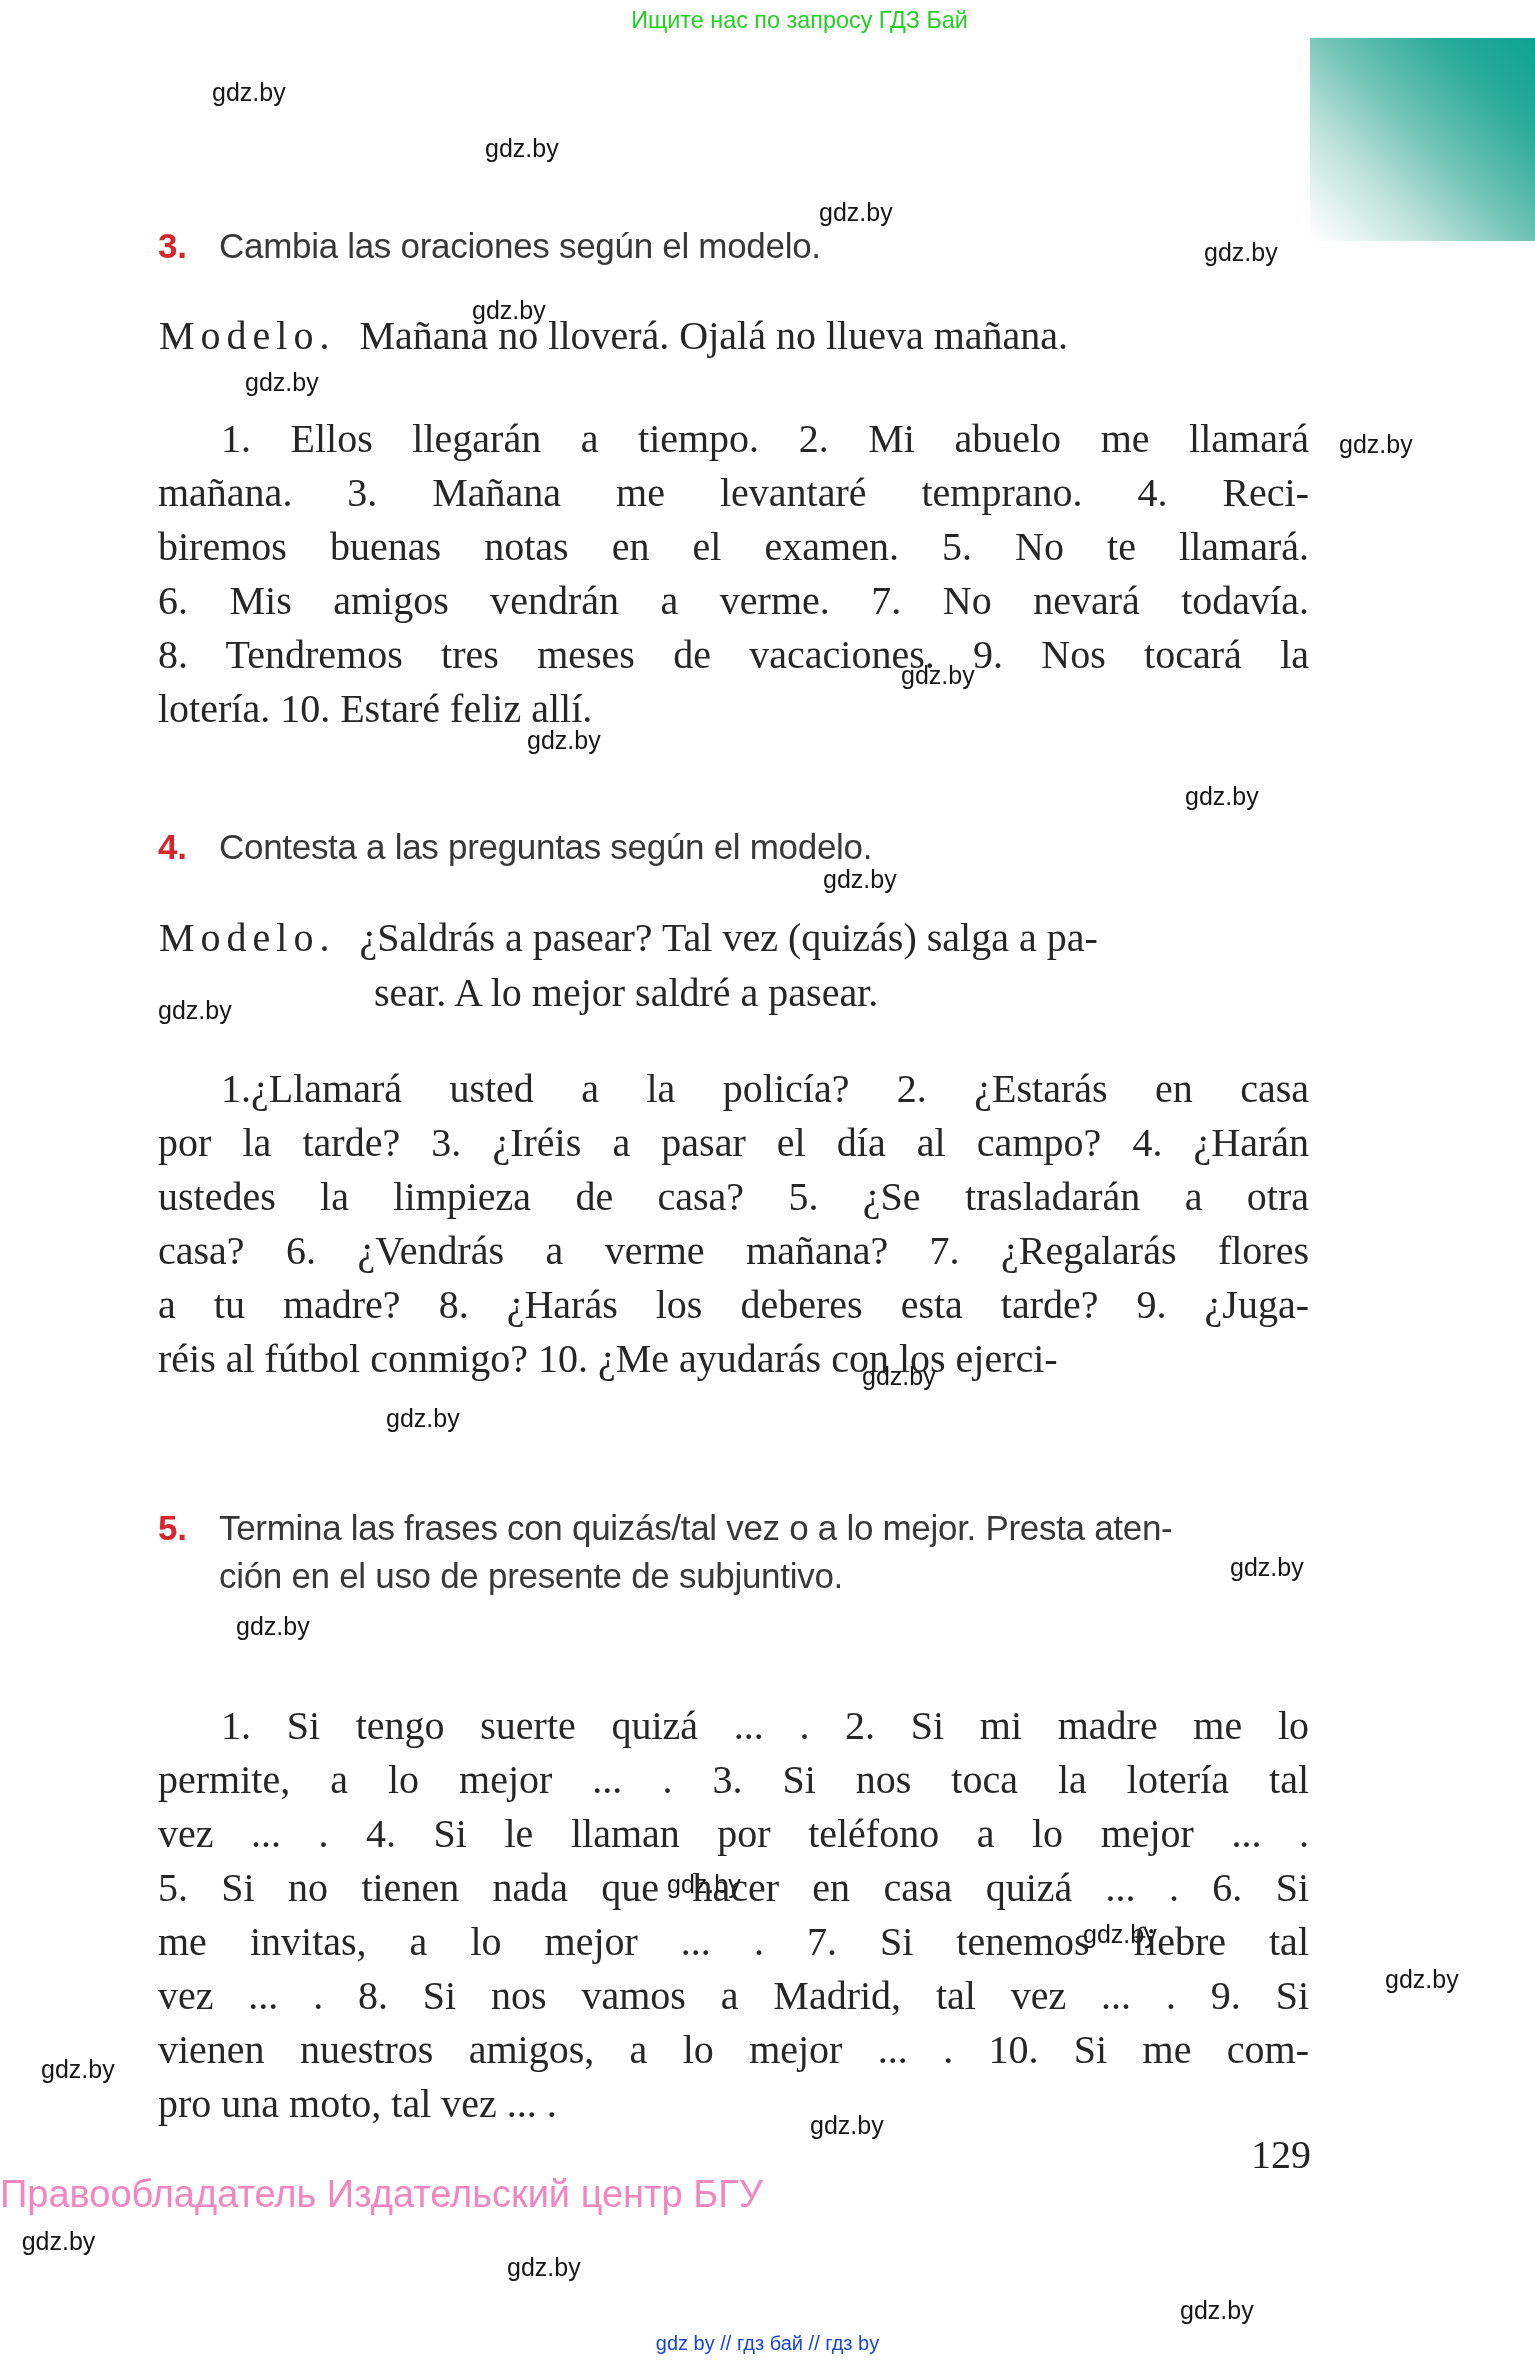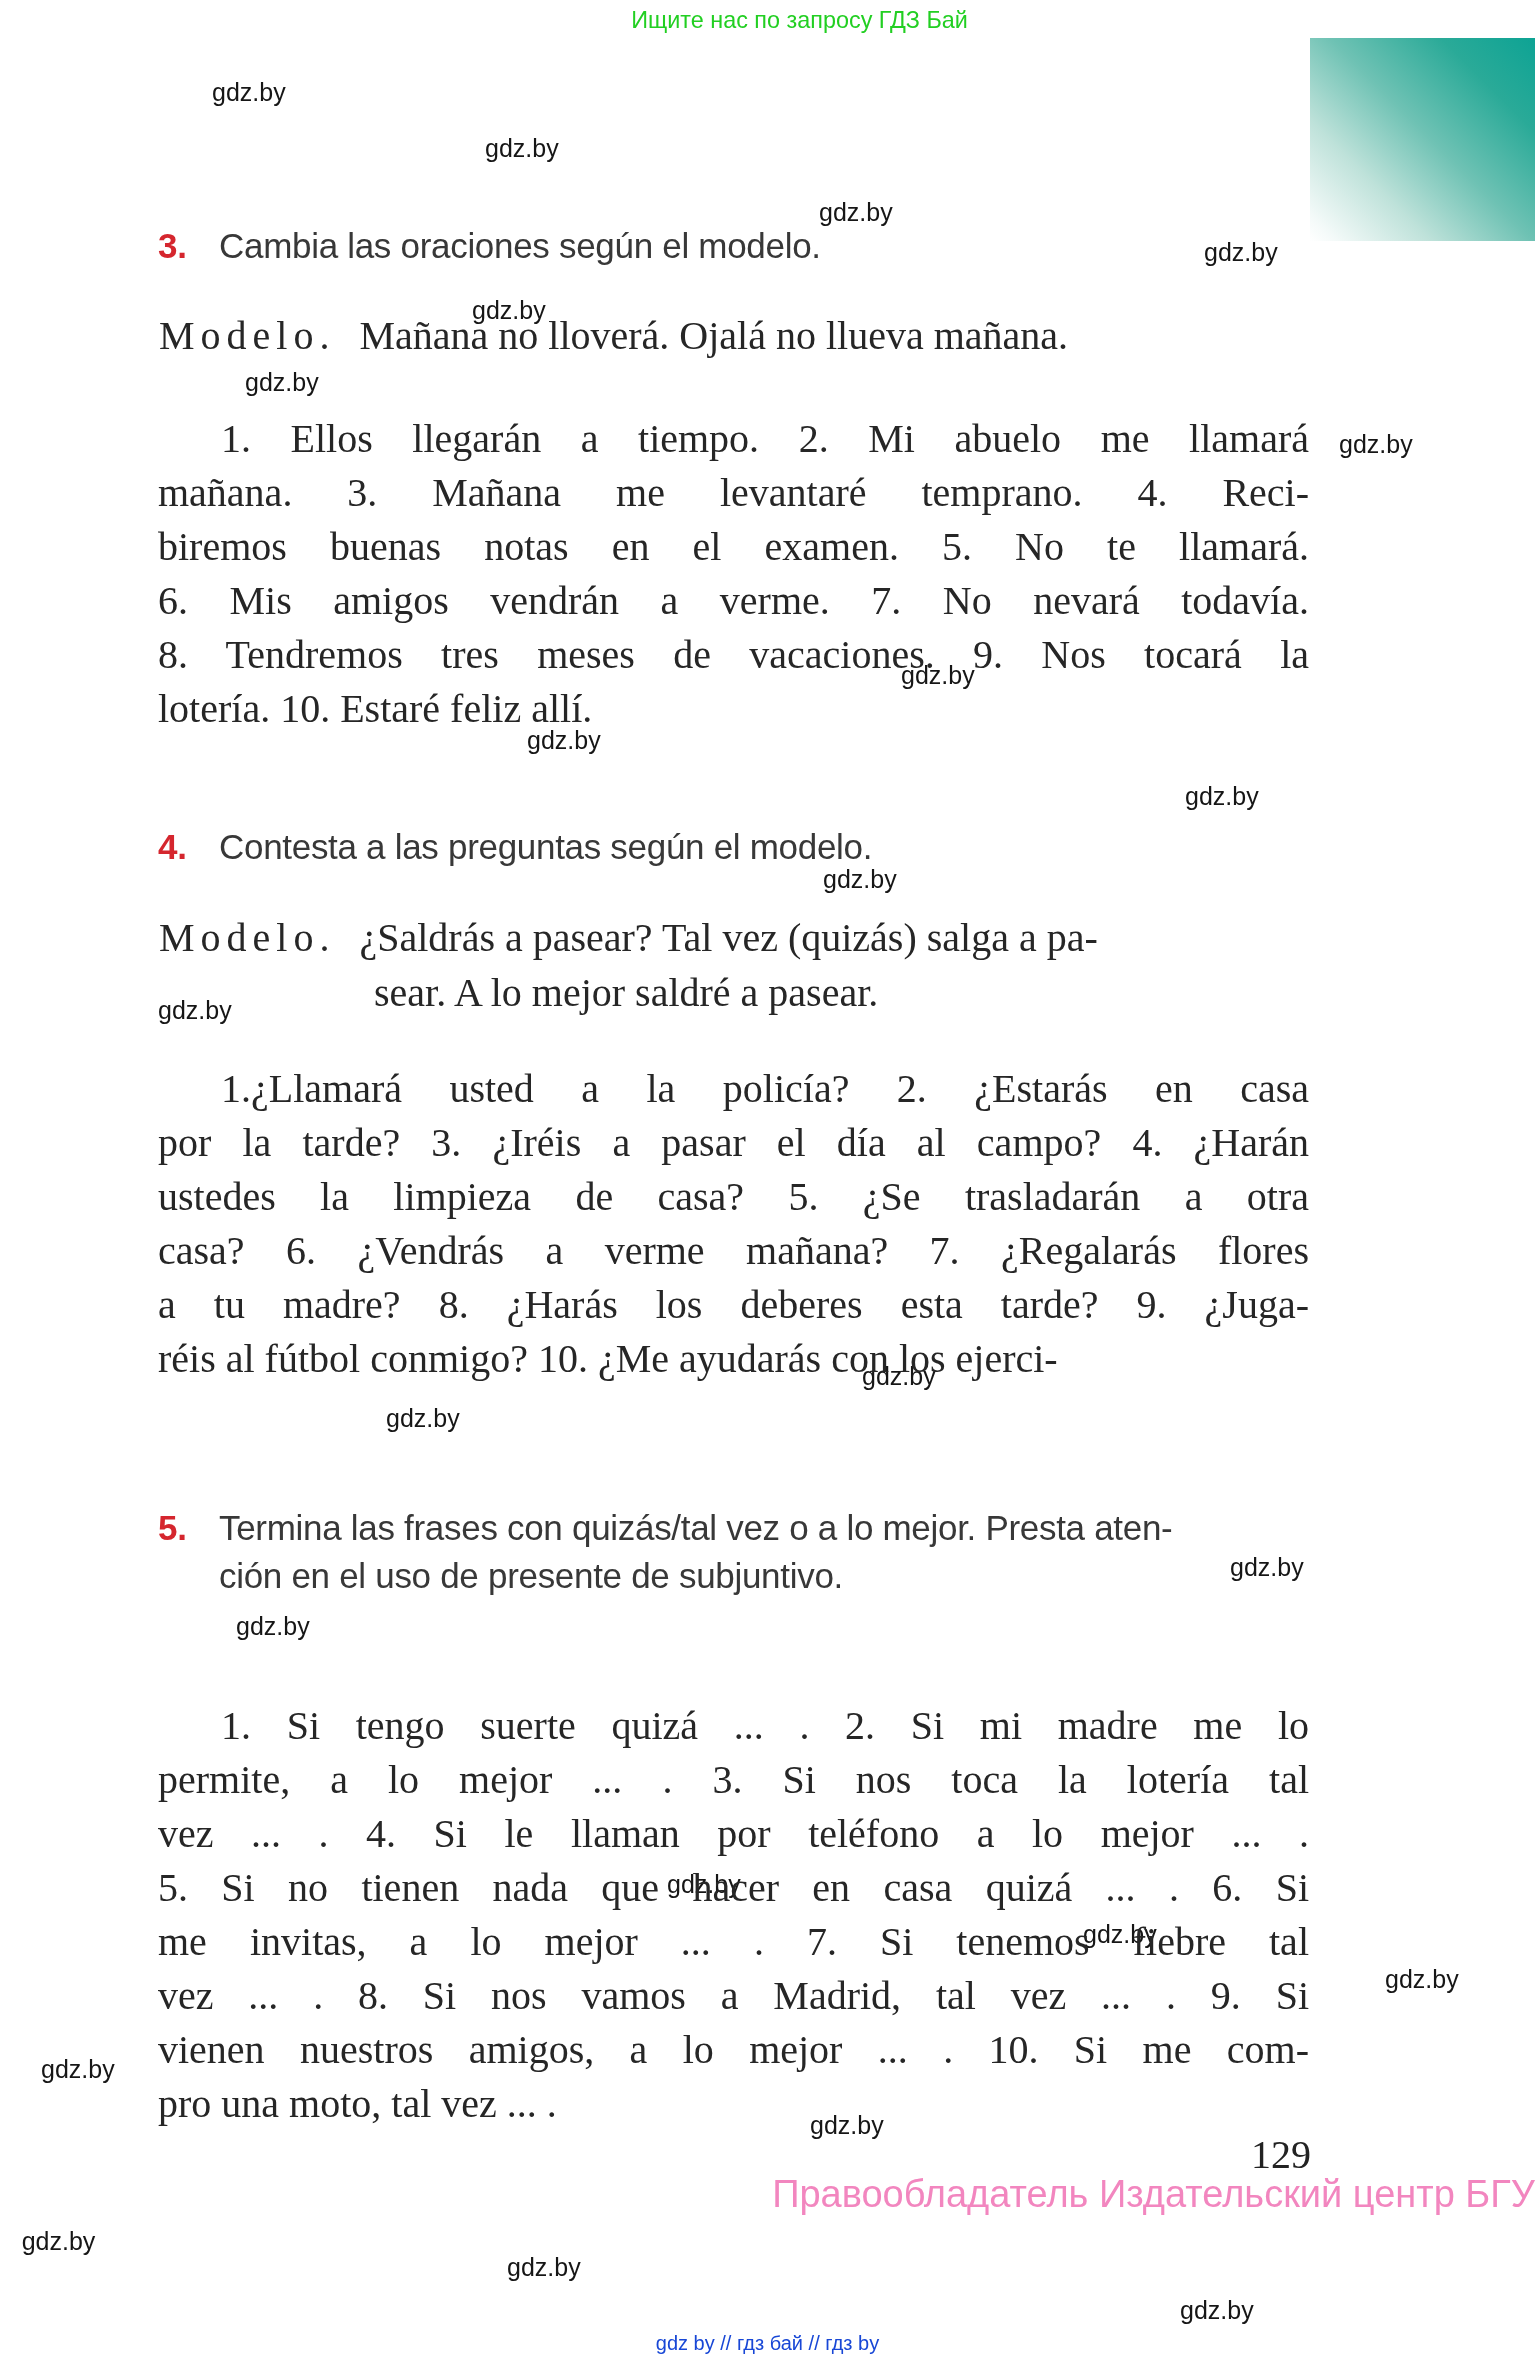--- a/index.html
+++ b/index.html
@@ -29,21 +29,21 @@
   .modelo-line1{white-space:nowrap;}
   .modelo-cont{padding-left:215px;white-space:nowrap;}
 
   .body-par{position:absolute;left:158px;width:1151px;font-size:40px;line-height:54px;}
   .bline{height:54px;text-align:justify;text-align-last:justify;}
   .bline:first-child{text-indent:63px;}
   .bline:last-child{text-align:left;text-align-last:left;}
 
   .page-number{position:absolute;top:2131px;right:224px;
                font-family:"Liberation Serif",serif;font-size:40px;color:#232323;}
-  .copyright{position:absolute;top:2173px;left:0;width:100%;text-align:right;
+  .copyright{position:absolute;top:2173px;left:0;width:100%;text-align:left;
              font-family:"Liberation Sans",sans-serif;font-size:38px;letter-spacing:0;
              color:var(--copyright-pink,#f286bf);}
   .footer-links{position:absolute;top:2332px;left:0;width:100%;text-align:center;
                 font-family:"Liberation Sans",sans-serif;font-size:20px;
                 color:var(--footer-blue,#1847d6);cursor:pointer;}
 </style>
 </head>
 <body>
 
 <div class="page">

